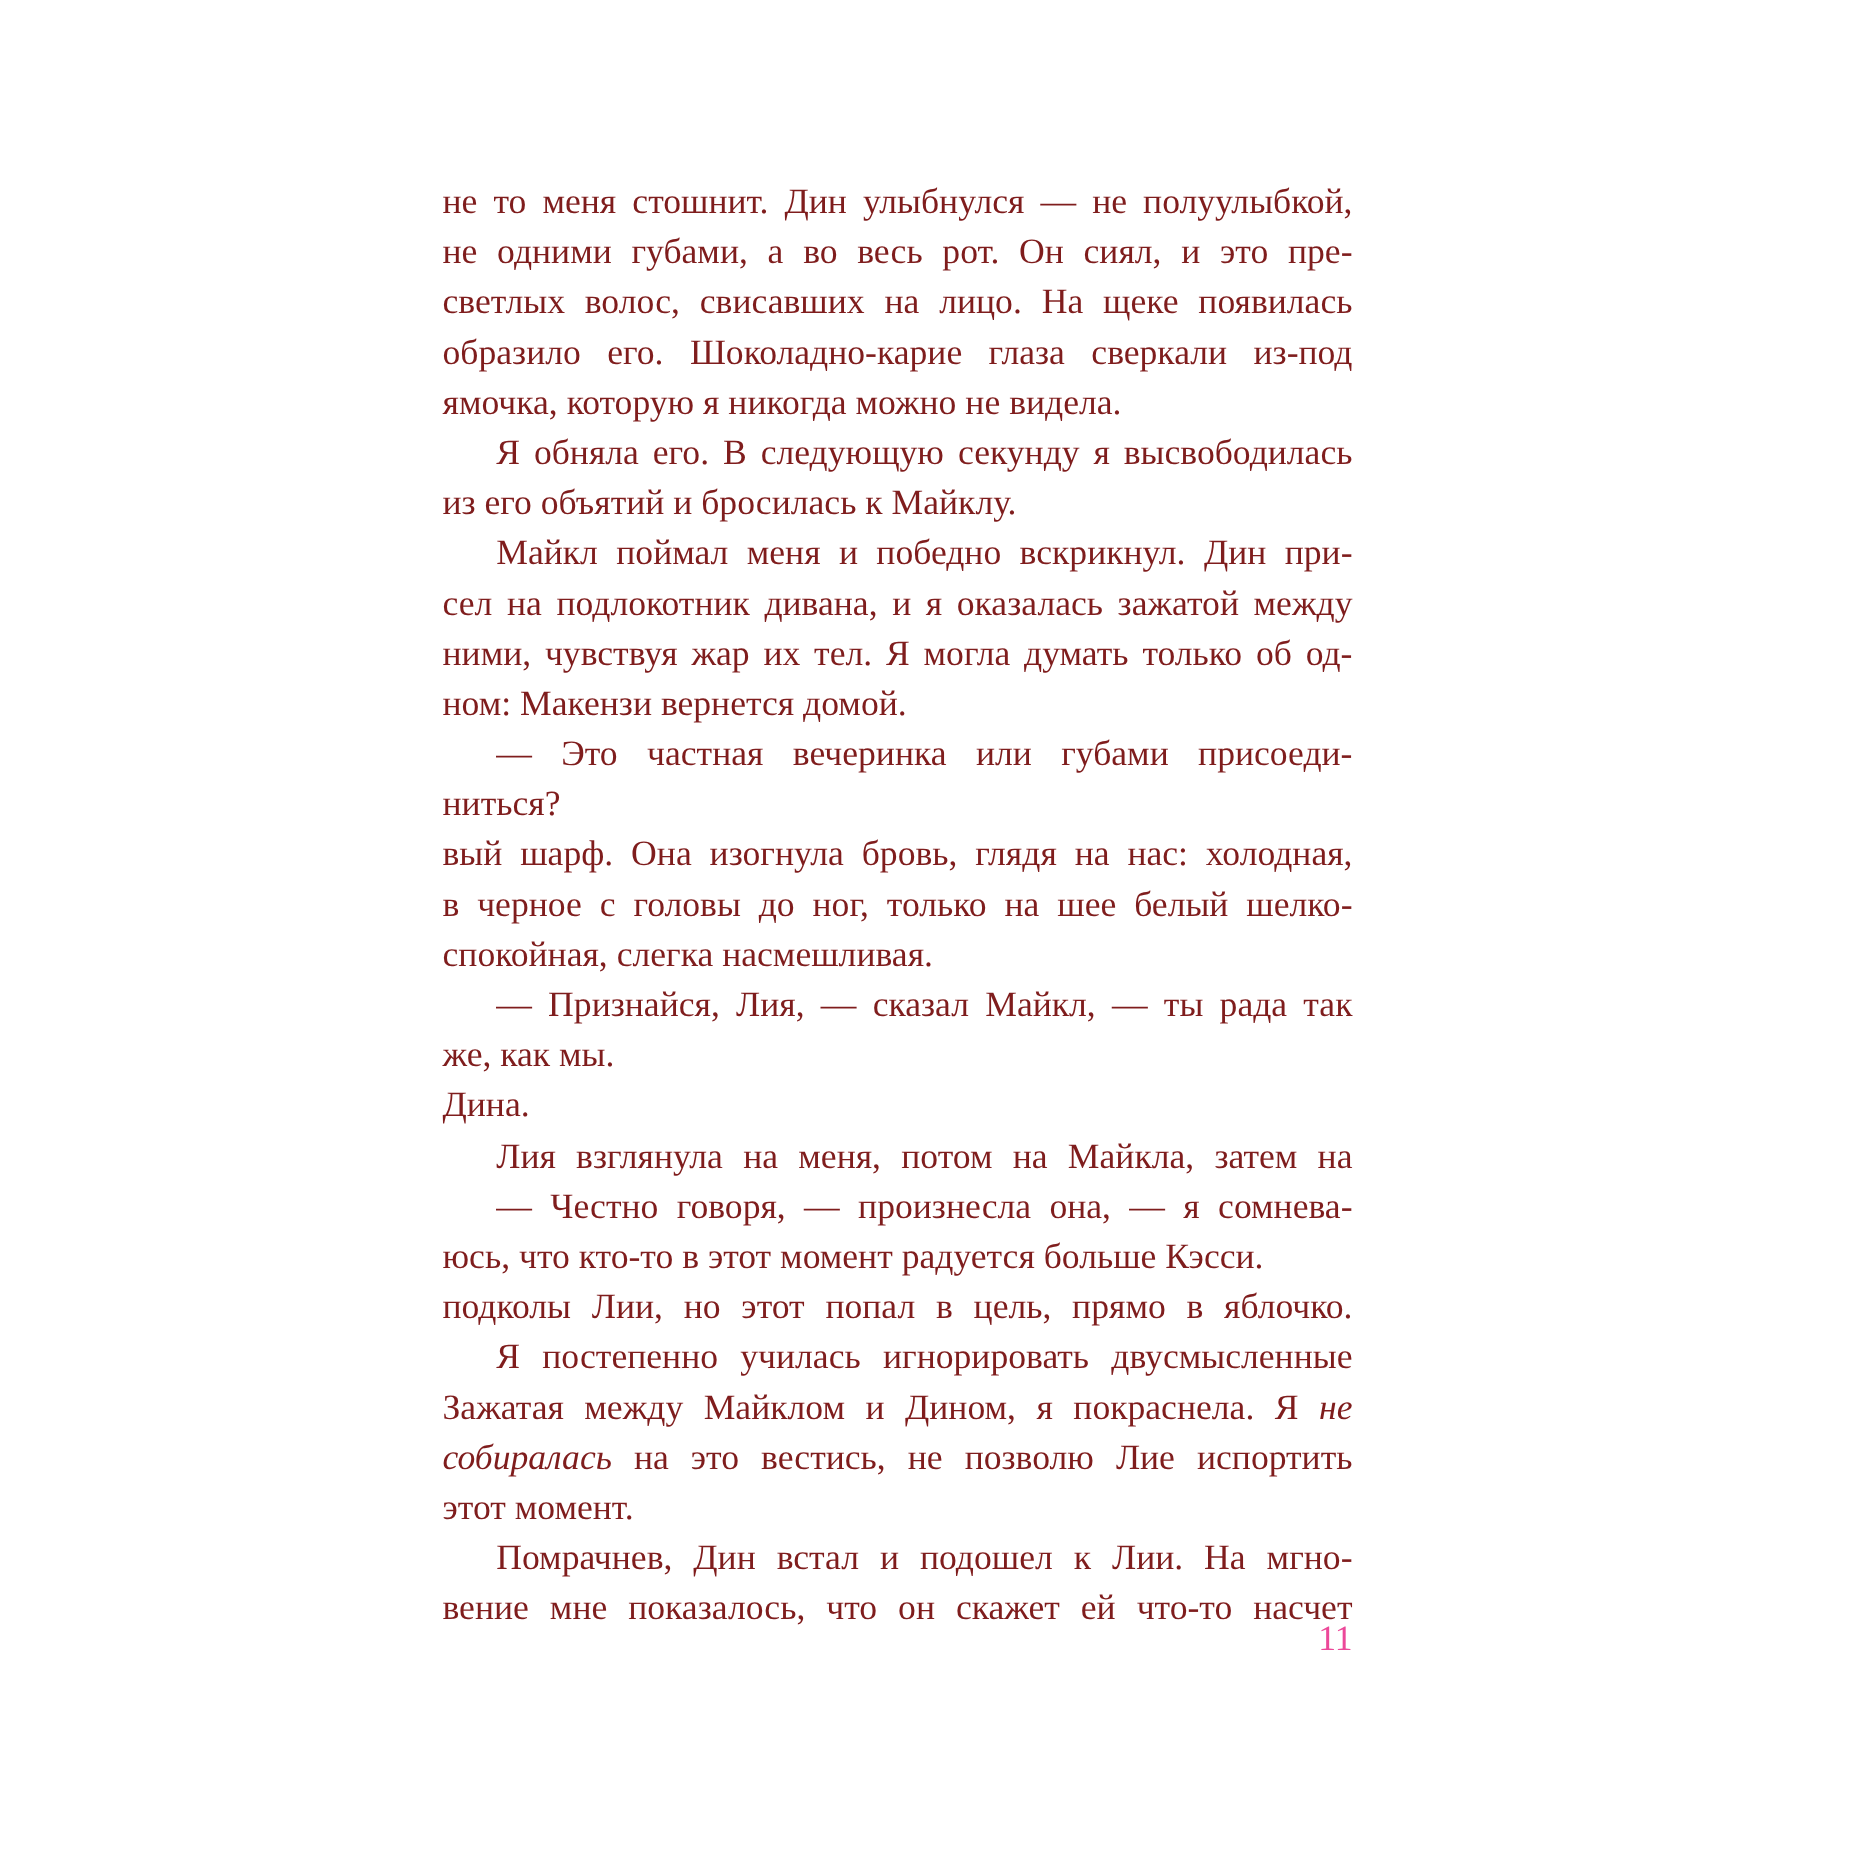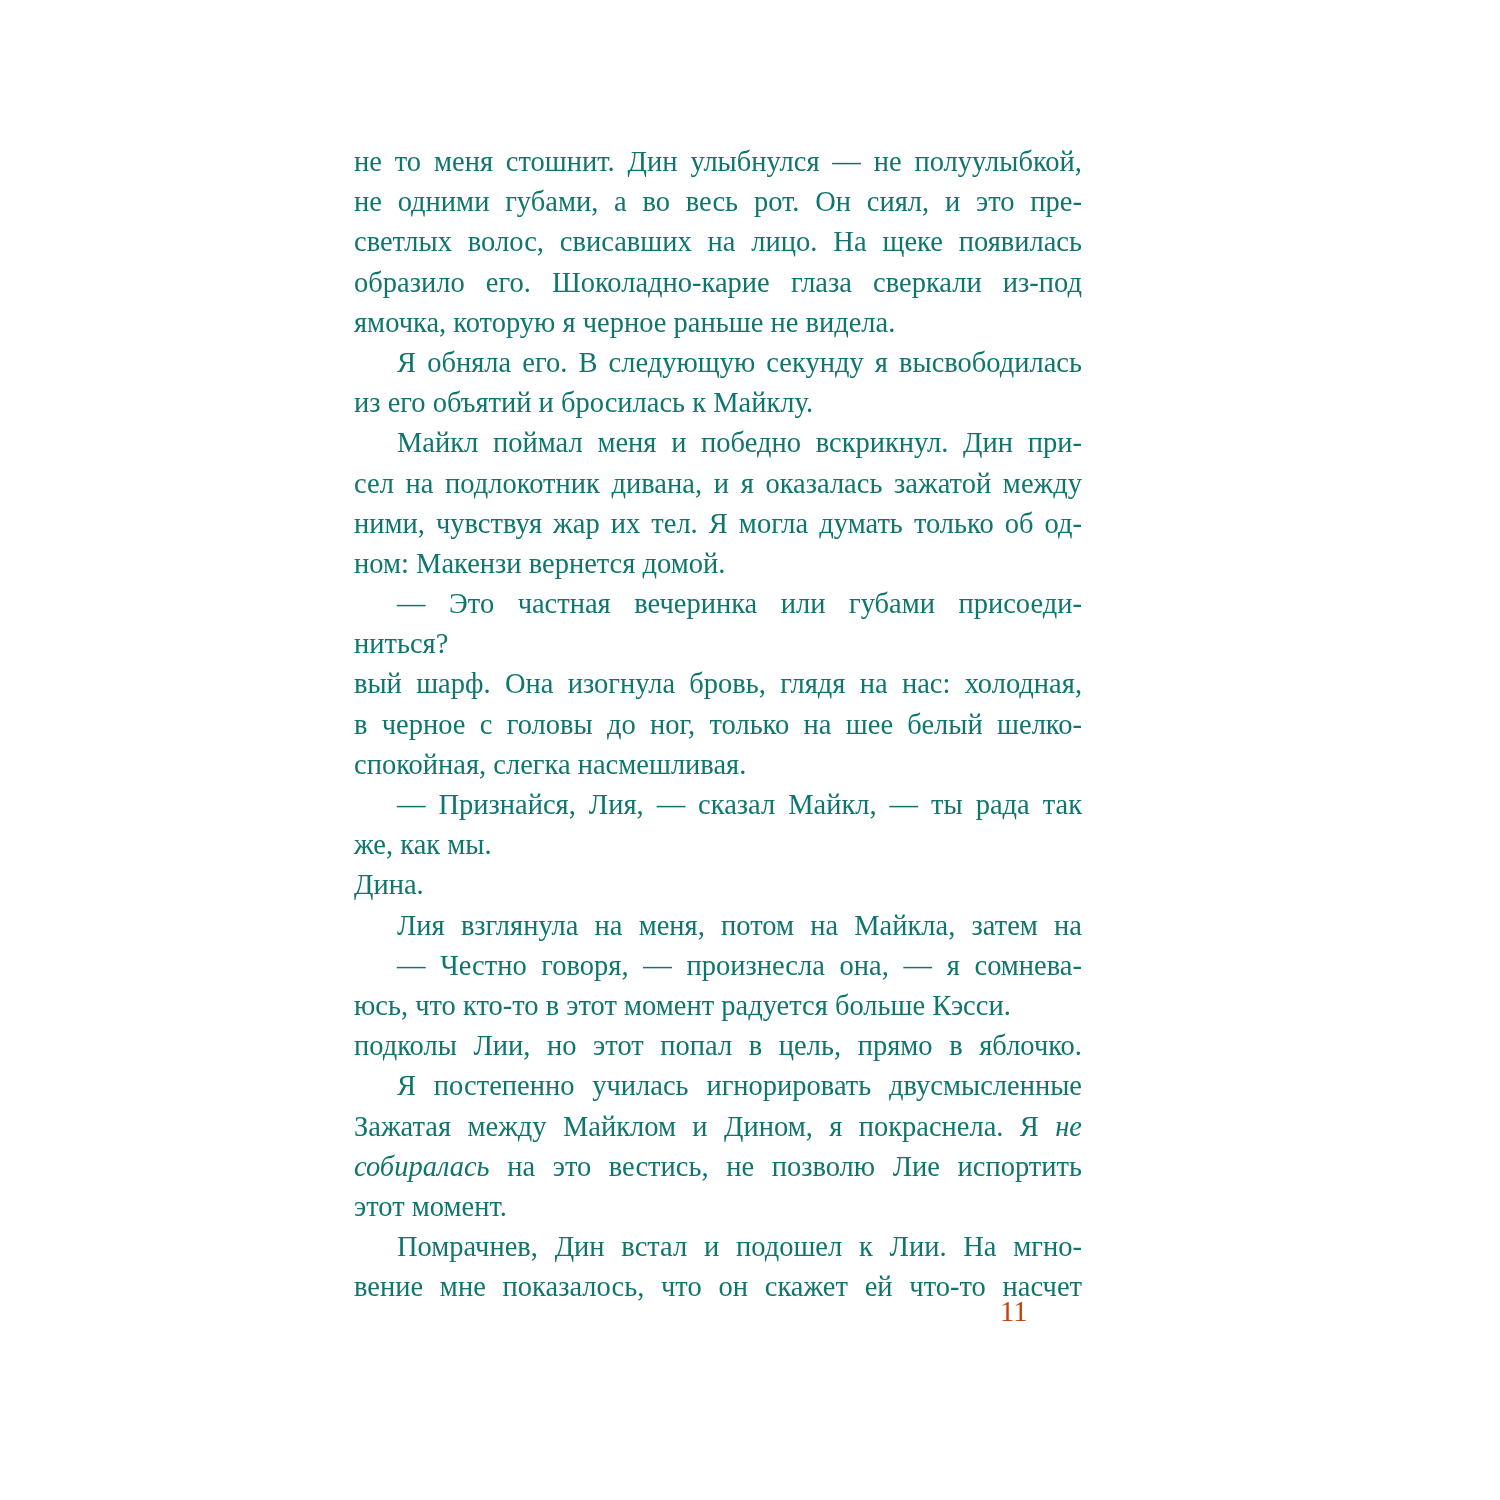--- a/index.html
+++ b/index.html
@@ -21,21 +21,21 @@
       background: #ffffff;
     }
     .text-block {
       position: absolute;
       left: 354px;
       top: 142px;
       width: 728px;
       font-family: "Liberation Serif", "DejaVu Serif", serif;
       font-size: 28.5px;
       line-height: 40.2px;
-      color: #0f766e;
+      color: #7f1d1d;
     }
     .line {
       display: block;
       height: 40.2px;
       white-space: nowrap;
       text-align: justify;
       text-align-last: justify;
     }
     .line.last {
       text-align-last: left;
@@ -44,37 +44,37 @@
       padding-left: 43px;
     }
     .line span.it {
       font-style: italic;
     }
     .page-number {
       position: absolute;
       left: 1000px;
       top: 1292px;
       width: 82px;
-      text-align: left;
+      text-align: right;
       font-family: "Liberation Serif", "DejaVu Serif", serif;
       font-size: 28.5px;
       line-height: 40px;
-      color: #c2410c;
+      color: #ec4899;
     }
   </style>
 </head>
 <body>
 
 <div class="page">
   <div class="text-block">
     <span class="line">не то меня стошнит. Дин улыбнулся — не полуулыбкой,</span>
     <span class="line">не одними губами, а во весь рот. Он сиял, и это пре-</span>
     <span class="line">светлых волос, свисавших на лицо. На щеке появилась</span>
     <span class="line">образило его. Шоколадно-карие глаза сверкали из-под</span>
-    <span class="line last">ямочка, которую я черное раньше не видела.</span>
+    <span class="line last">ямочка, которую я никогда можно не видела.</span>
 
     <span class="line indent">Я обняла его. В следующую секунду я высвободилась</span>
     <span class="line last">из его объятий и бросилась к Майклу.</span>
 
     <span class="line indent">Майкл поймал меня и победно вскрикнул. Дин при-</span>
     <span class="line">сел на подлокотник дивана, и я оказалась зажатой между</span>
     <span class="line">ними, чувствуя жар их тел. Я могла думать только об од-</span>
     <span class="line last">ном: Макензи вернется домой.</span>
 
     <span class="line indent">— Это частная вечеринка или губами присоеди-</span>

